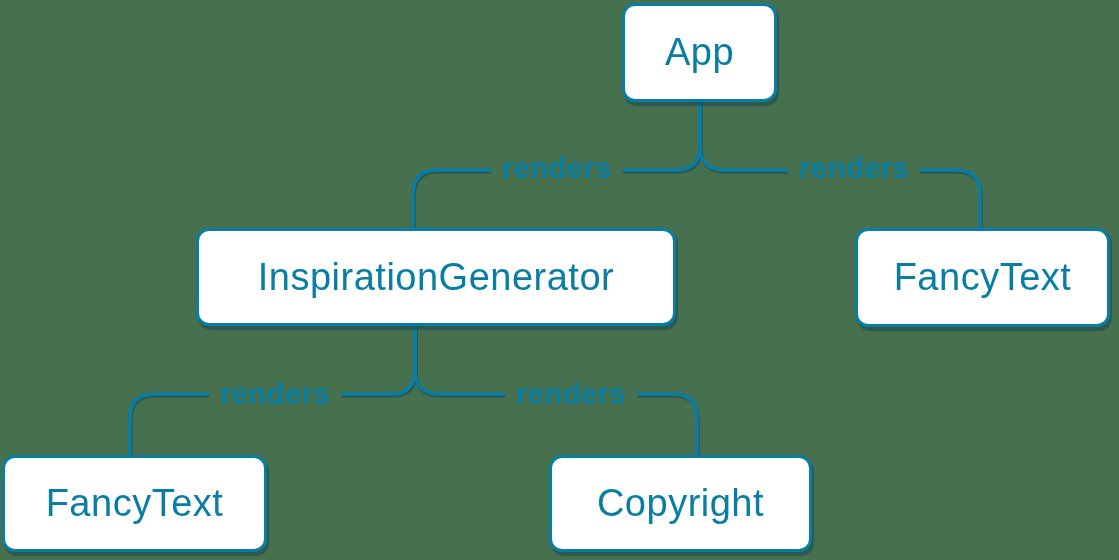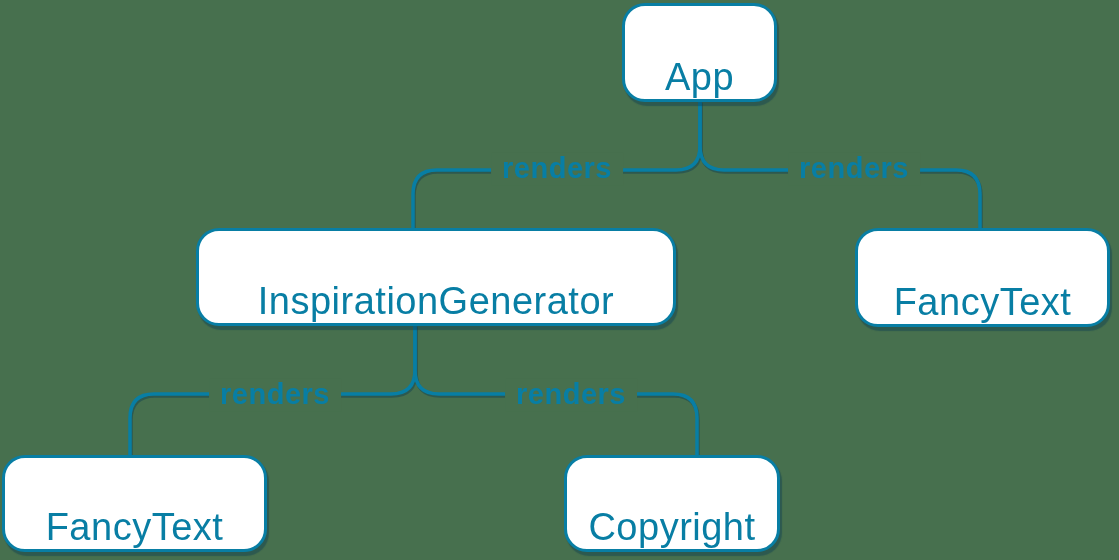--- a/index.html
+++ b/index.html
@@ -29,38 +29,38 @@
   .edges path {
     fill: none;
     stroke: var(--accent);
     stroke-width: 3.5;
     stroke-linecap: round;
   }
   .node {
     position: absolute;
     background: var(--node-fill);
     border: 3px solid var(--accent);
-    border-radius: 23px;
+    border-radius: 13px;
     box-shadow: 2px 3.5px 1px var(--shadow);
     display: flex;
-    align-items: flex-end;
+    align-items: center;
     justify-content: center;
   }
   .node span {
     color: var(--accent);
     font-size: 38px;
     font-weight: 500;
     letter-spacing: 0.5px;
     white-space: nowrap;
   }
   .node-app                  { left: 622px; top: 3px;   width: 155px; height: 99px; }
   .node-inspiration          { left: 196px; top: 228px; width: 480px; height: 98px; }
   .node-fancytext-top        { left: 855px; top: 228px; width: 255px; height: 99px; }
   .node-fancytext-bottom     { left: 2px;   top: 455px; width: 265px; height: 97px; }
-  .node-copyright            { left: 564px; top: 455px; width: 216px; height: 97px; }
+  .node-copyright            { left: 549px; top: 455px; width: 263px; height: 97px; }
   .edge-label {
     position: absolute;
     transform: translate(-50%, -50%);
     background: var(--bg);
     padding: 0 11px;
     color: var(--accent);
     font-size: 29px;
     font-weight: 700;
     letter-spacing: 0.5px;
     line-height: 1.15;

